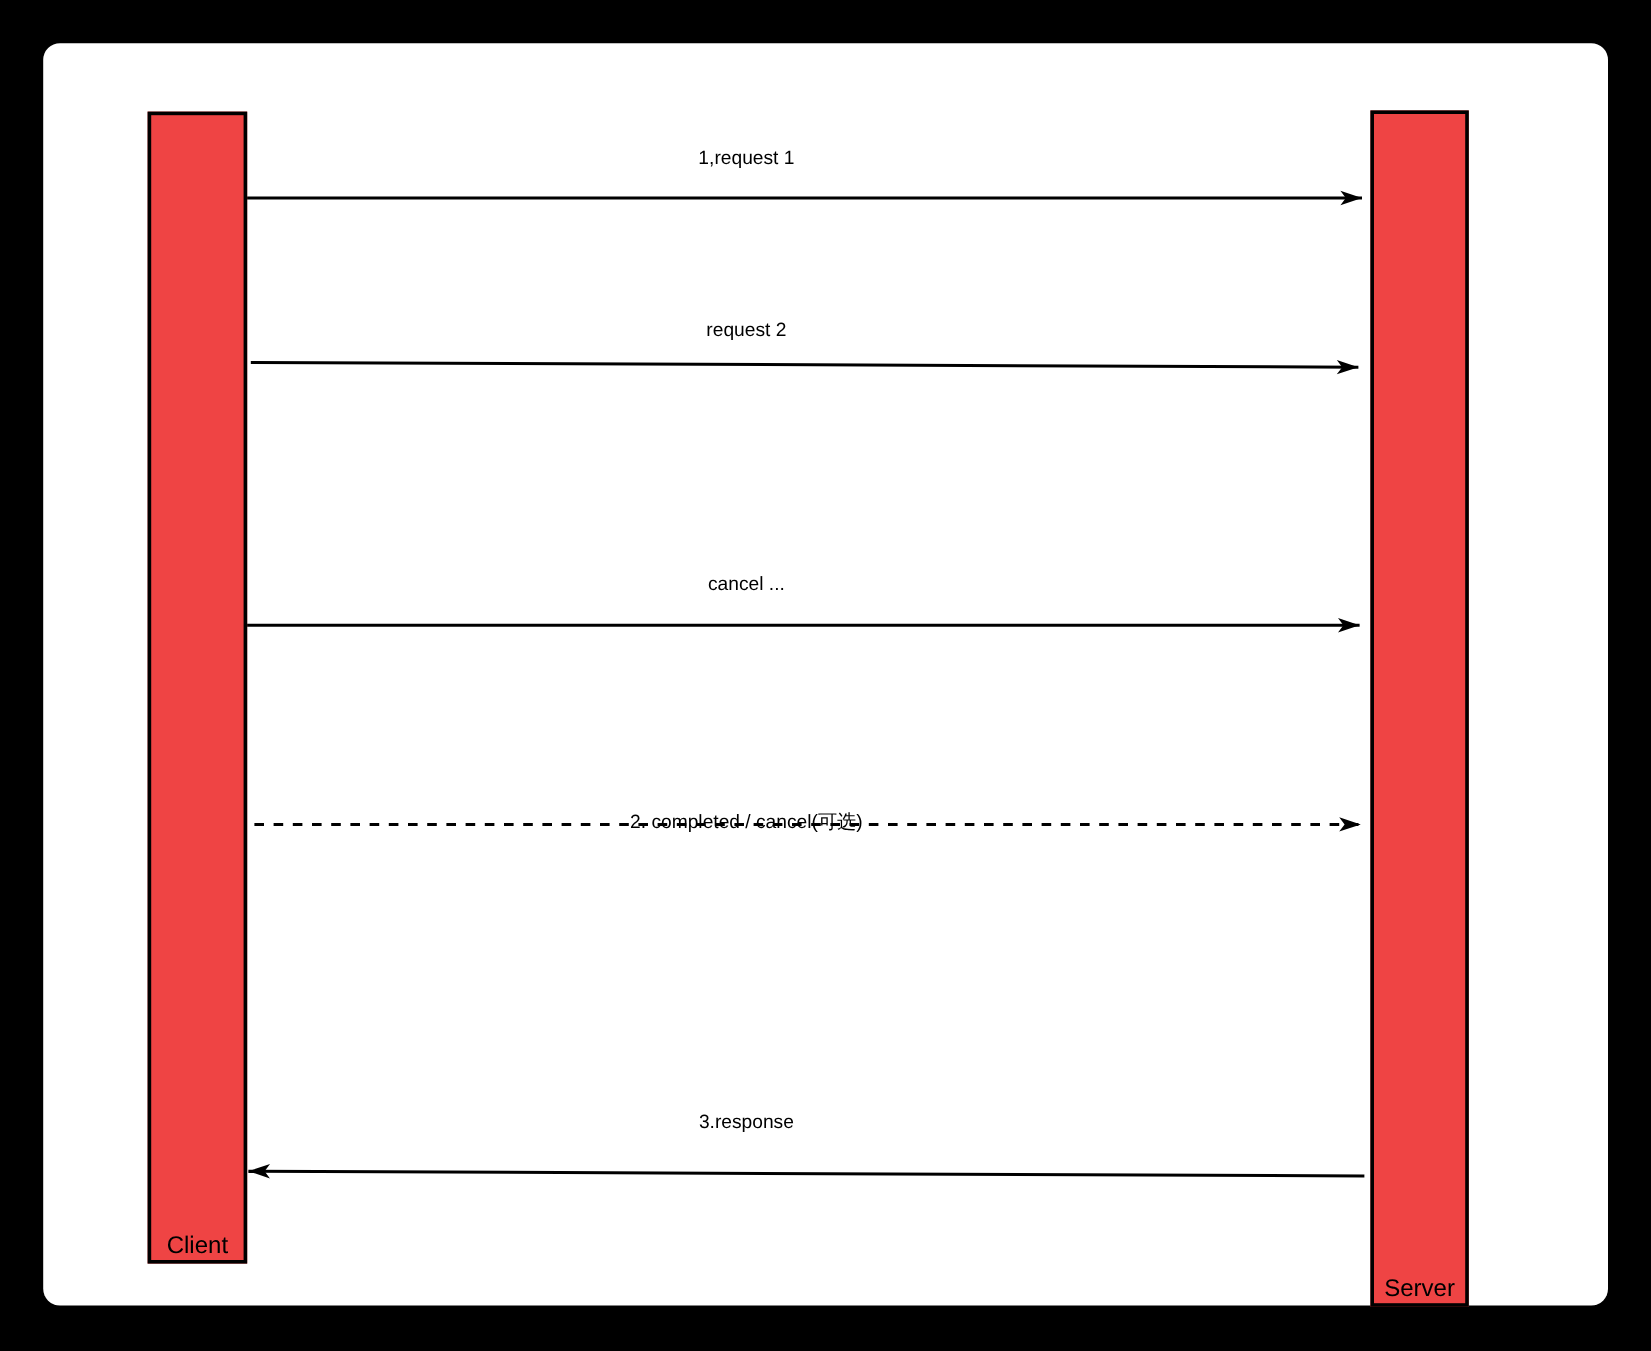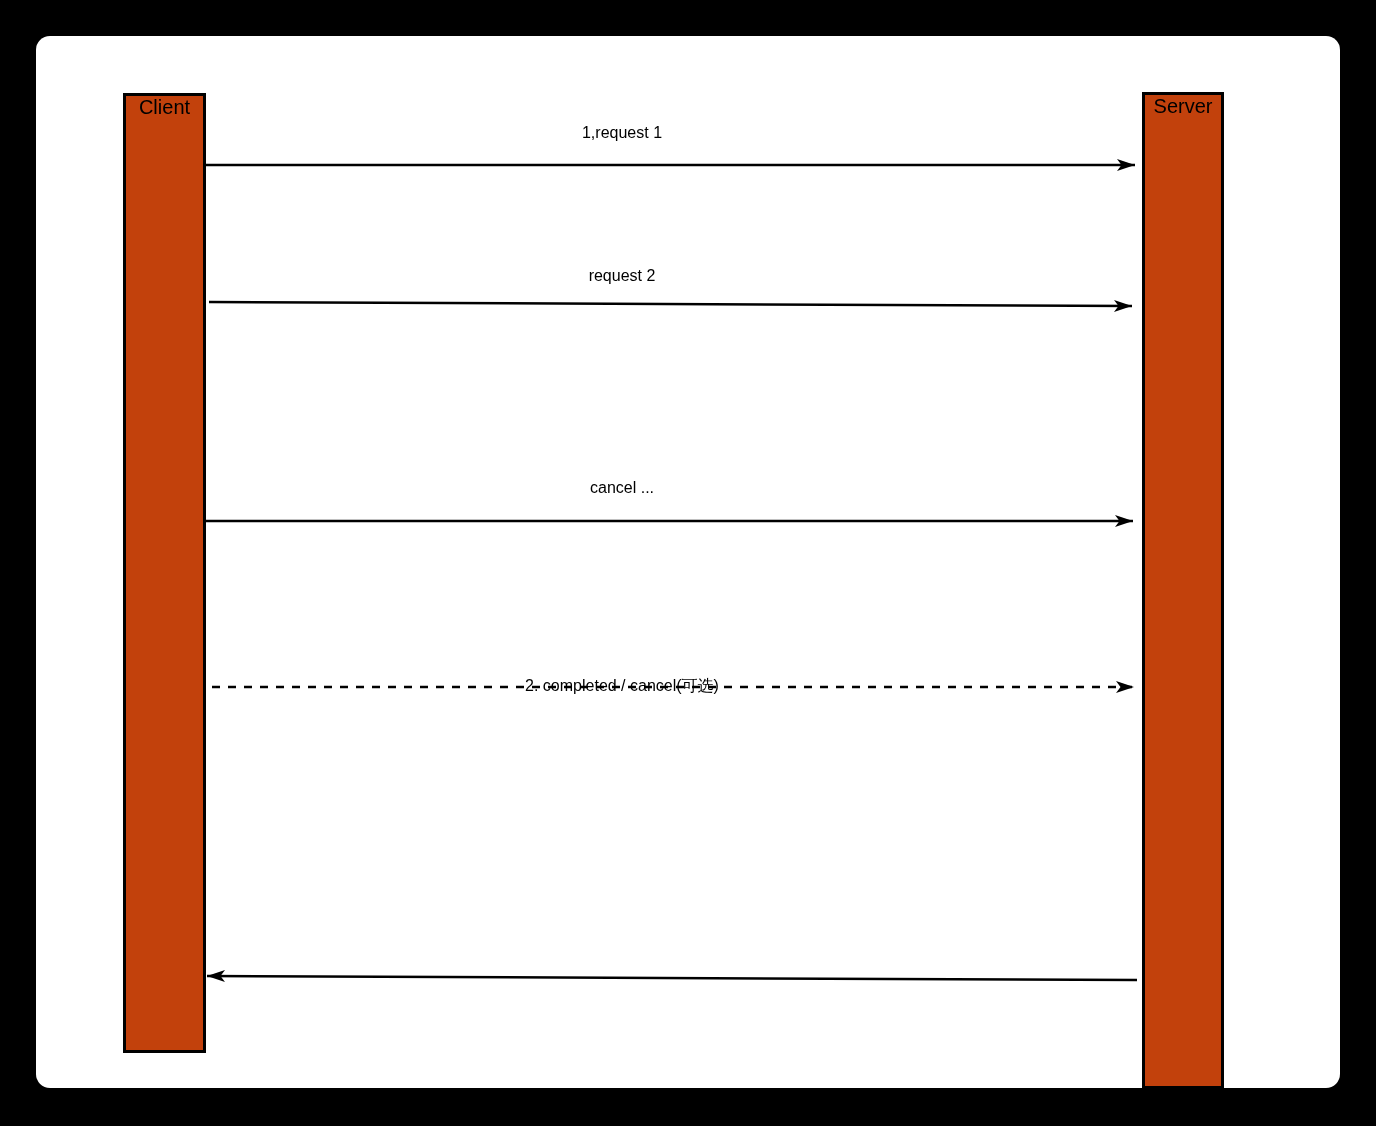--- a/index.html
+++ b/index.html
@@ -27,25 +27,25 @@
   .arrows-layer {
     position: absolute;
     left: 0;
     top: 0;
     width: 1376px;
     height: 1126px;
     pointer-events: none;
   }
   .lifeline {
     position: absolute;
-    background: #c2410c;
+    background: #ef4444;
     border: 3px solid #000000;
     box-sizing: border-box;
     display: flex;
-    align-items: flex-start;
+    align-items: flex-end;
     justify-content: center;
     font-size: 20px;
     color: #000000;
   }
   .lifeline.client {
     left: 123px;
     top: 93px;
     width: 83px;
     height: 960px;
   }
@@ -105,14 +105,15 @@
   </div>
 
   <div class="msg-label m1">1,request 1</div>
 
   <div class="msg-label m2">request 2</div>
 
   <div class="msg-label m3">cancel ...</div>
 
   <div class="msg-label m4">2. completed / cancel(可选)</div>
 
+  <div class="msg-label m5">3.response</div>
 
 </div>
 
 </body></html>

